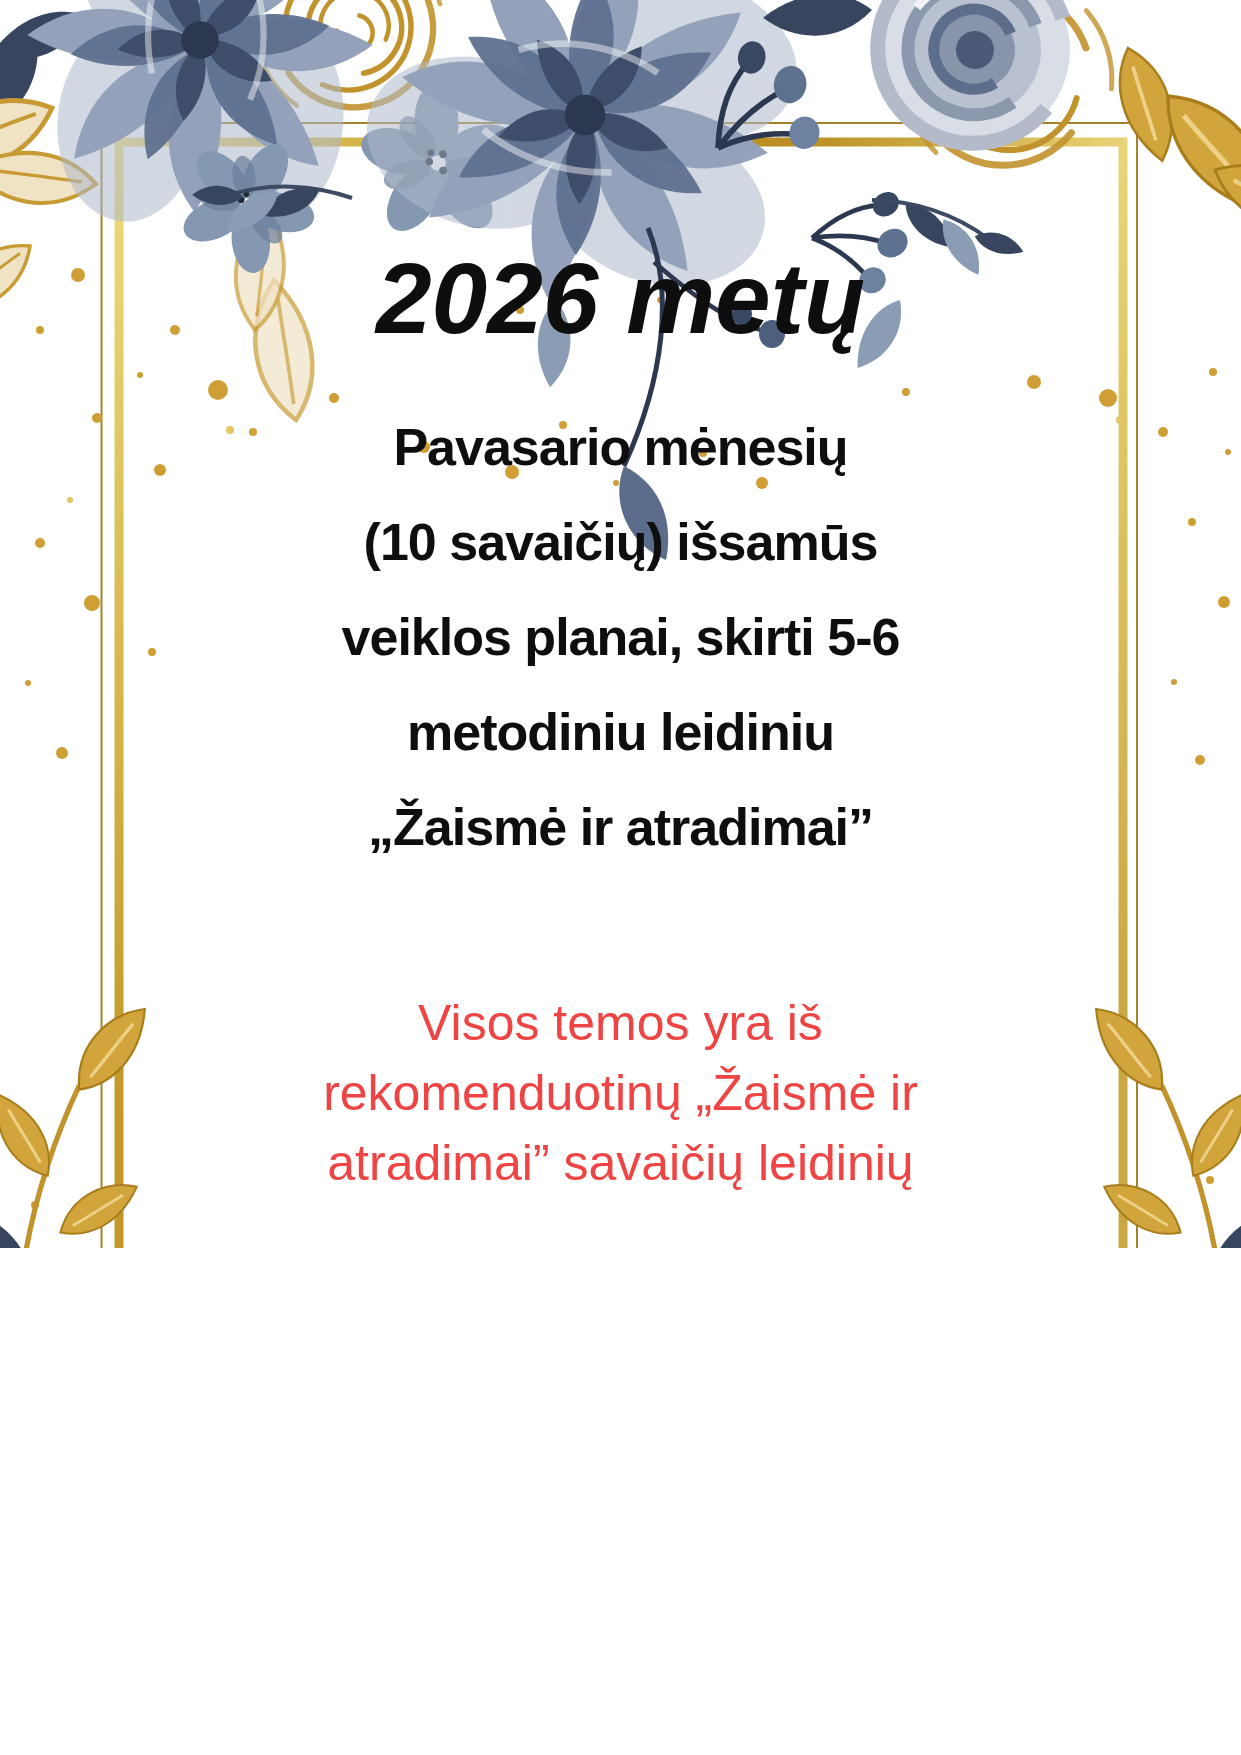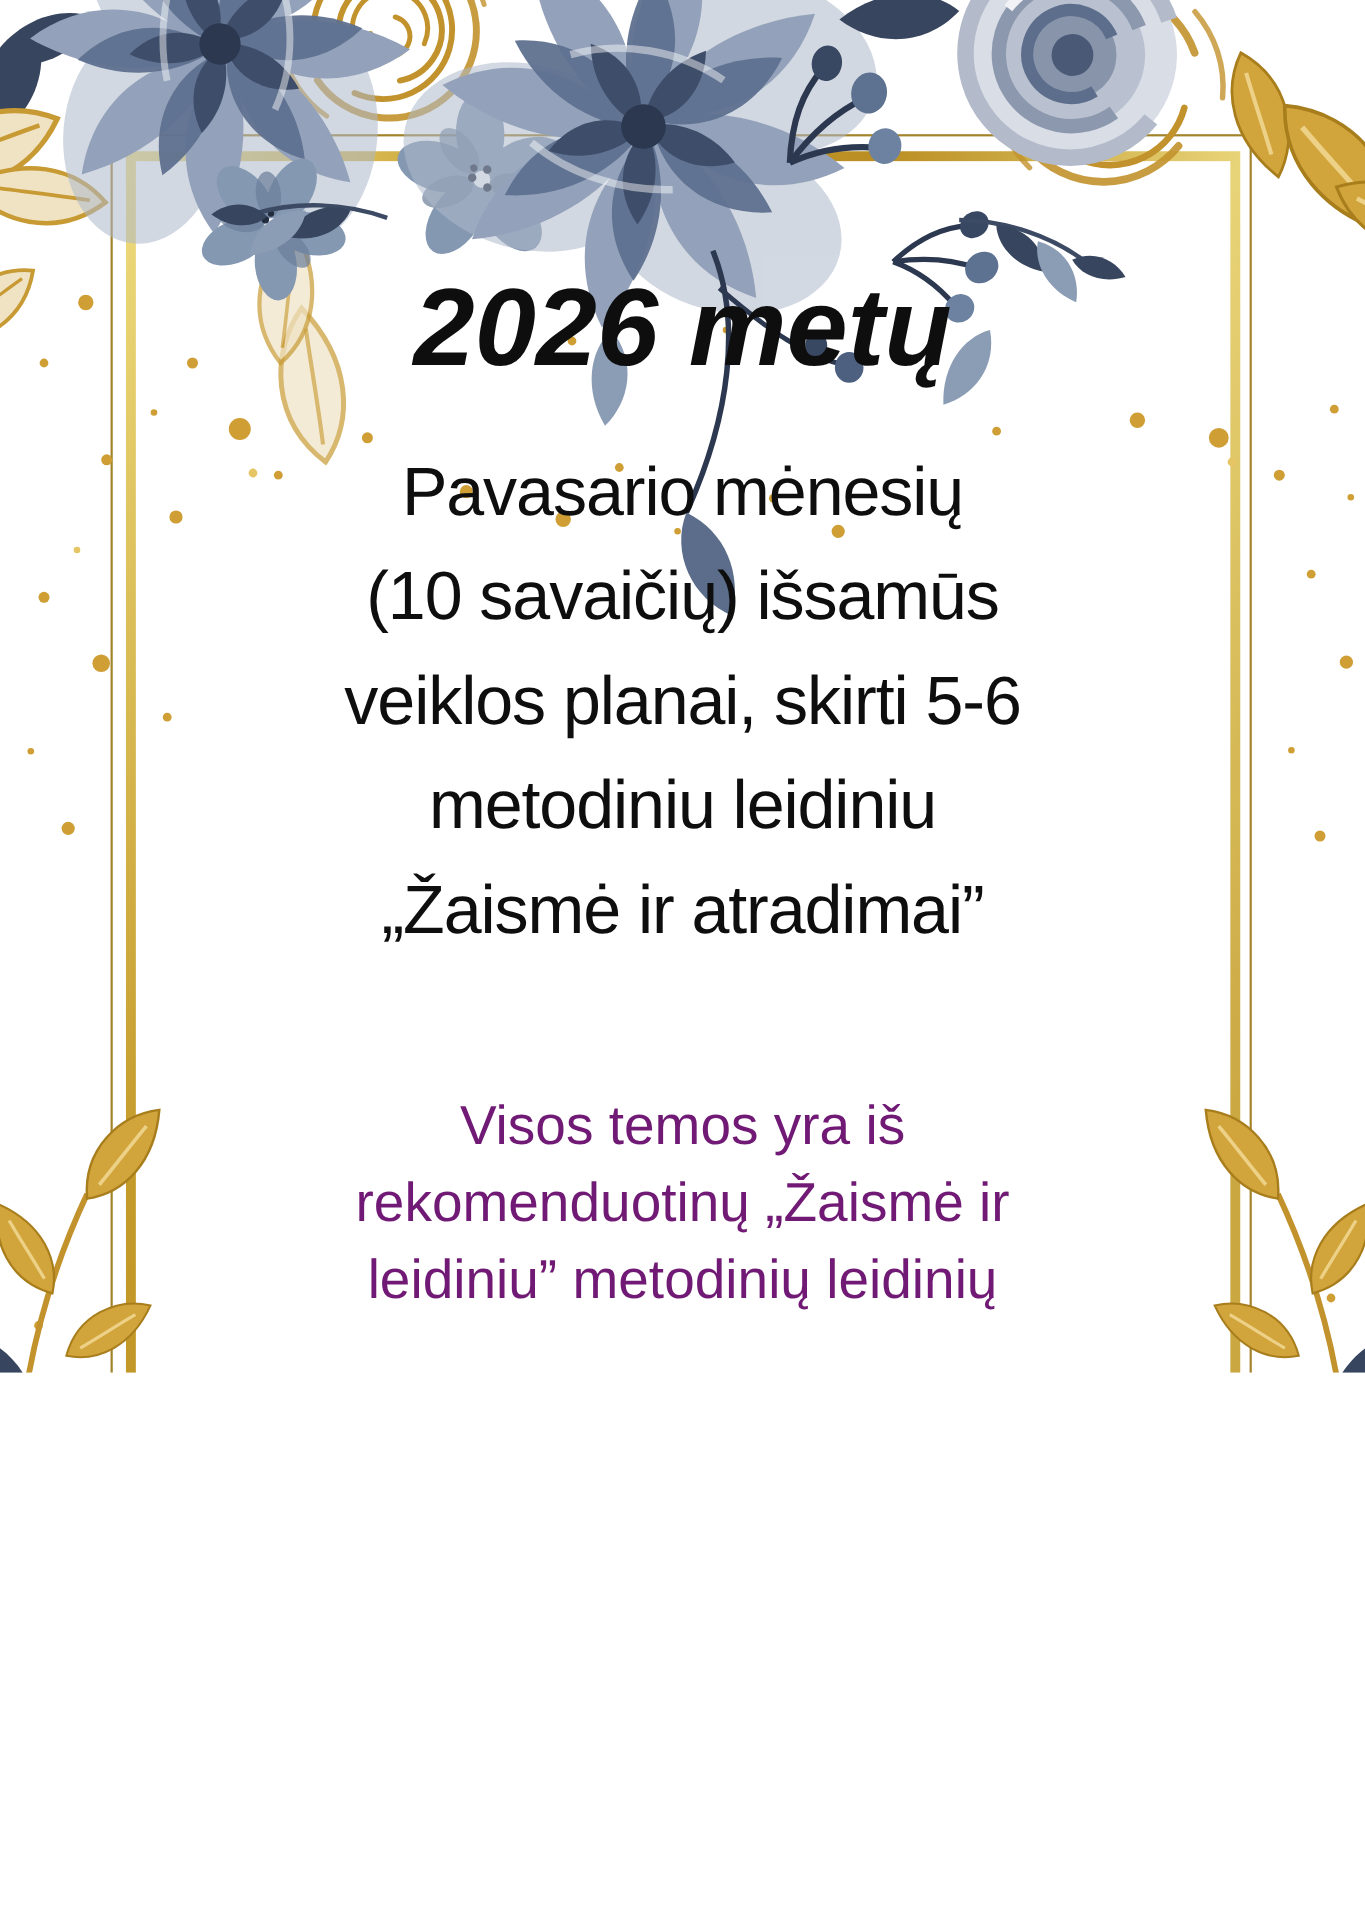--- a/index.html
+++ b/index.html
@@ -2,24 +2,24 @@
 <html><head>
 <meta charset="utf-8">
 <style>
   html,body{margin:0;padding:0;background:#ffffff;}
   .page{position:relative;width:1241px;height:1248px;overflow:hidden;background:#ffffff;
         font-family:"Liberation Sans",sans-serif;}
   .deco{position:absolute;left:0;top:0;z-index:1;}
   .text-layer{position:absolute;left:0;top:0;right:0;bottom:0;z-index:2;text-align:center;color:#0e0e0e;}
   .year-title{position:absolute;top:243px;left:0;right:0;font-size:100px;line-height:110px;
               font-weight:700;font-style:italic;}
-  .heading{position:absolute;top:400px;left:60px;right:60px;font-weight:400;font-size:62px;
+  .heading{position:absolute;top:400px;left:60px;right:60px;font-weight:700;font-size:52px;
            line-height:95px;letter-spacing:-1px;}
   .subtitle{position:absolute;top:988px;left:60px;right:60px;font-weight:400;font-size:50px;
-            line-height:70px;color:#701a75;}
+            line-height:70px;color:#ef4444;}
   .heading div,.subtitle div{white-space:nowrap;}
 </style>
 </head>
 <body>
 
 <div class="page">
 
   <svg class="deco" width="1241" height="1755" viewBox="0 0 1241 1755">
     <defs>
       <linearGradient id="goldBand" x1="0" y1="0" x2="1" y2="0.6">
@@ -360,17 +360,17 @@
       <div>Pavasario mėnesių</div>
       <div>(10 savaičių) išsamūs</div>
       <div>veiklos planai, skirti 5-6</div>
       <div>metodiniu leidiniu</div>
       <div>„Žaismė ir atradimai”</div>
     </div>
 
     <div class="subtitle">
       <div>Visos temos yra iš</div>
       <div>rekomenduotinų „Žaismė ir</div>
-      <div>leidiniu” metodinių leidinių</div>
+      <div>atradimai” savaičių leidinių</div>
     </div>
   </div>
 
 </div>
 
 </body></html>

